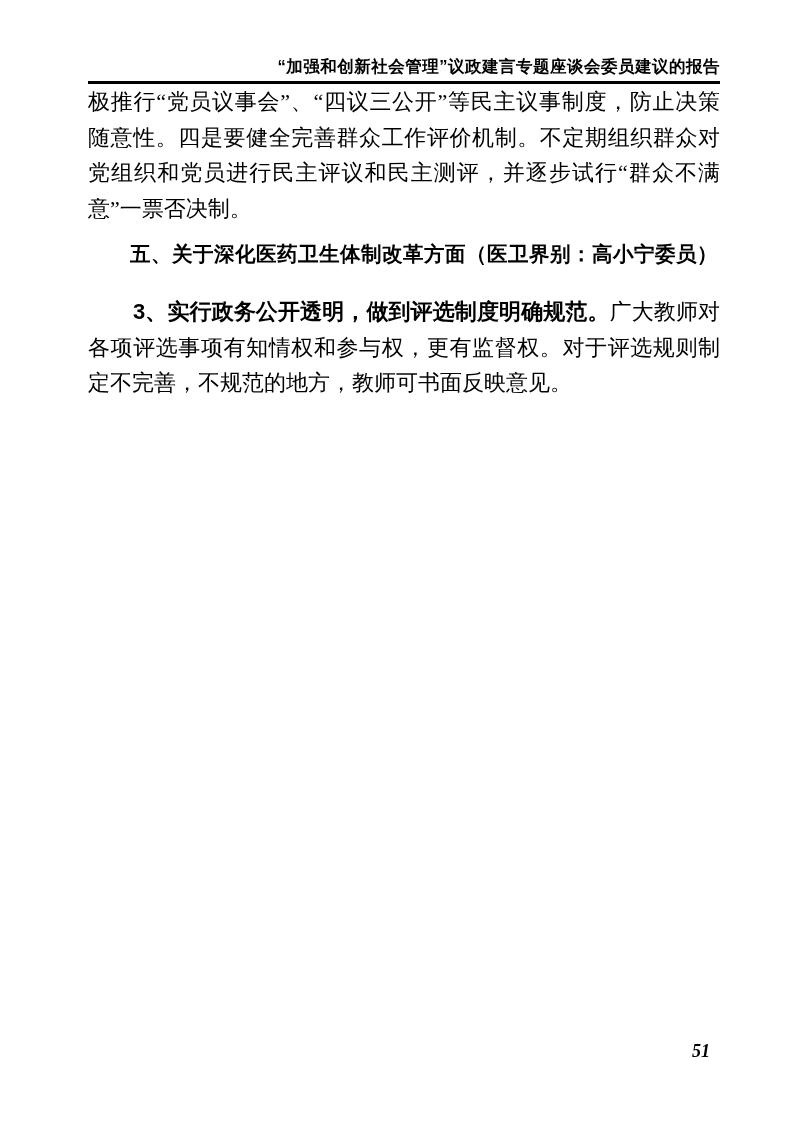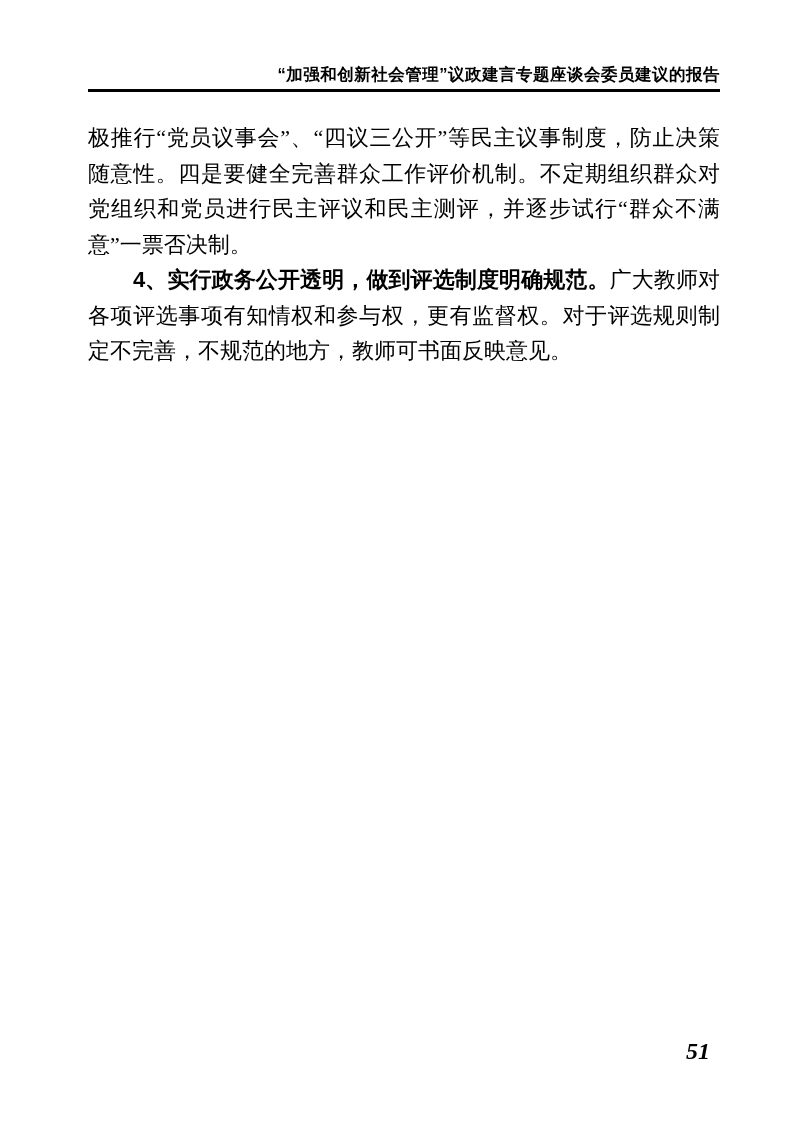--- a/index.html
+++ b/index.html
@@ -12,35 +12,34 @@
     width: 803px;
     height: 1133px;
     background: #ffffff;
     color: #000000;
     font-family: "Liberation Serif", serif;
     overflow: hidden;
   }
   .content {
     position: absolute;
     left: 88px;
-    top: 64px;
+    top: 56px;
     width: 632px;
   }
   .running-header {
     text-align: right;
     font-family: "Liberation Sans", sans-serif;
     font-weight: bold;
     font-size: 16.5px;
     line-height: 21px;
     letter-spacing: 0.5px;
     padding-bottom: 4px;
     border-bottom: 3px solid #000000;
   }
   .doc-body {
-    margin-top: 28px;
   }
   p.para {
     margin: 0;
     font-size: 22px;
     line-height: 35.5px;
     text-align: justify;
     text-justify: inter-ideograph;
   }
   p.para.indent {
     text-indent: 45px;
@@ -58,42 +57,43 @@
     font-family: "Liberation Sans", sans-serif;
     font-weight: bold;
   }
   .page-number {
     position: absolute;
     right: 93px;
     top: 1041px;
     font-family: "Liberation Serif", serif;
     font-weight: bold;
     font-style: italic;
-    font-size: 24px;
+    font-size: 18px;
     line-height: 20px;
   }
 </style>
 </head>
 <body>
 
 <div class="page">
   <div class="content">
 
     <div class="running-header">“加强和创新社会管理”议政建言专题座谈会委员建议的报告</div>
 
     <div class="doc-body">
 
       <p class="para">极推行“党员议事会”、“四议三公开”等民主议事制度，防止决策随意性。四是要健全完善群众工作评价机制。不定期组织群众对党组织和党员进行民主评议和民主测评，并逐步试行“群众不满意”一票否决制。</p>
 
+      <h2 class="section-heading">五、关于深化医药卫生体制改革方面（医卫界别：高小宁委员）</h2>
 
 
 
 
 
       <p class="para indent">
-        <span class="lead">4、实行政务公开透明，做到评选制度明确规范。</span><span>广大教师对各项评选事项有知情权和参与权，更有监督权。对于评选规则制定不完善，不规范的地方，教师可书面反映意见。</span>
+        <span class="lead">3、实行政务公开透明，做到评选制度明确规范。</span><span>广大教师对各项评选事项有知情权和参与权，更有监督权。对于评选规则制定不完善，不规范的地方，教师可书面反映意见。</span>
       </p>
 
     </div>
   </div>
 
   <div class="page-number">51</div>
 </div>
 
 </body></html>

